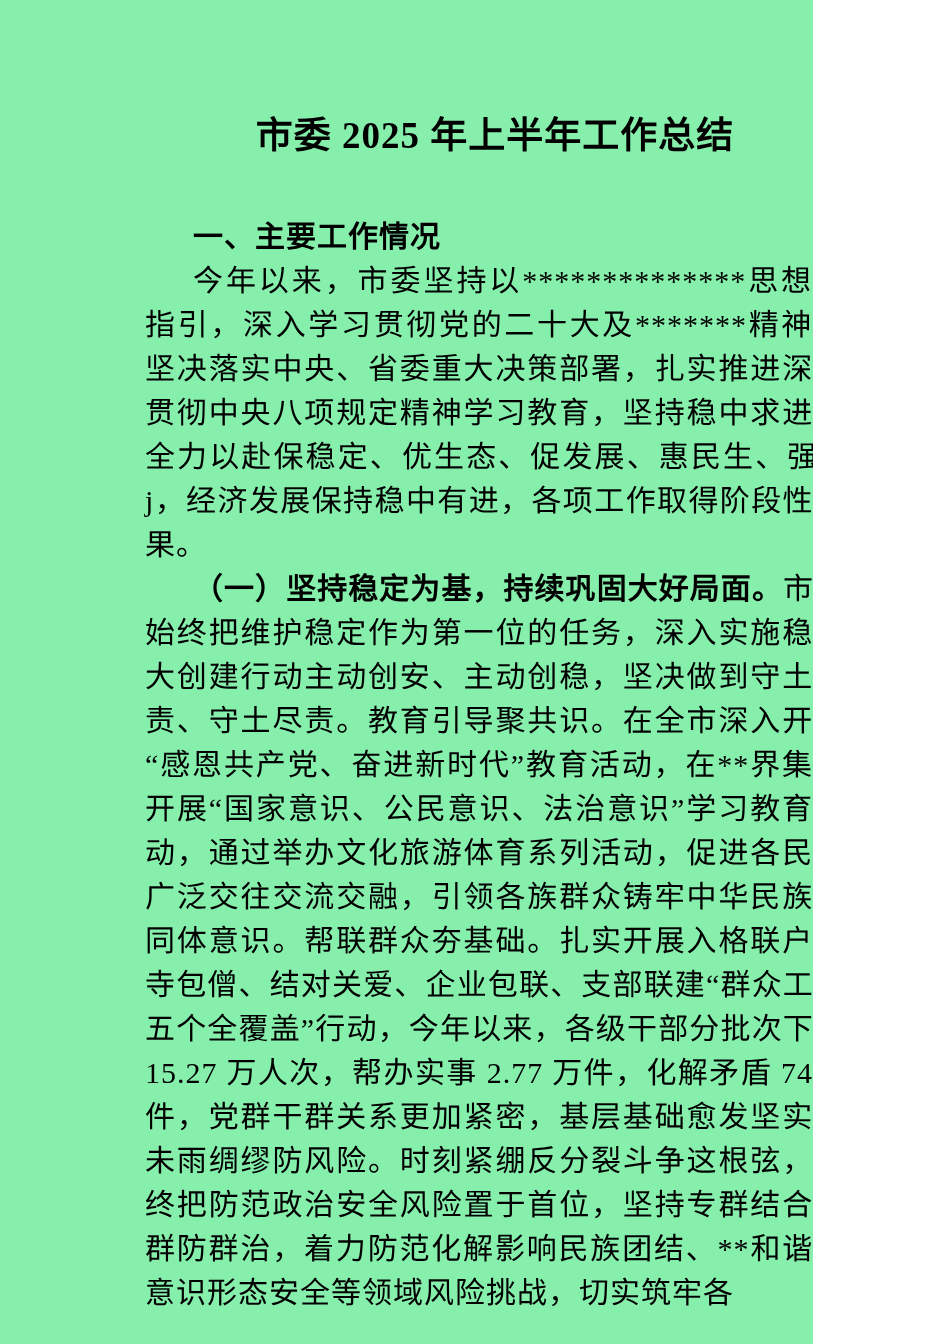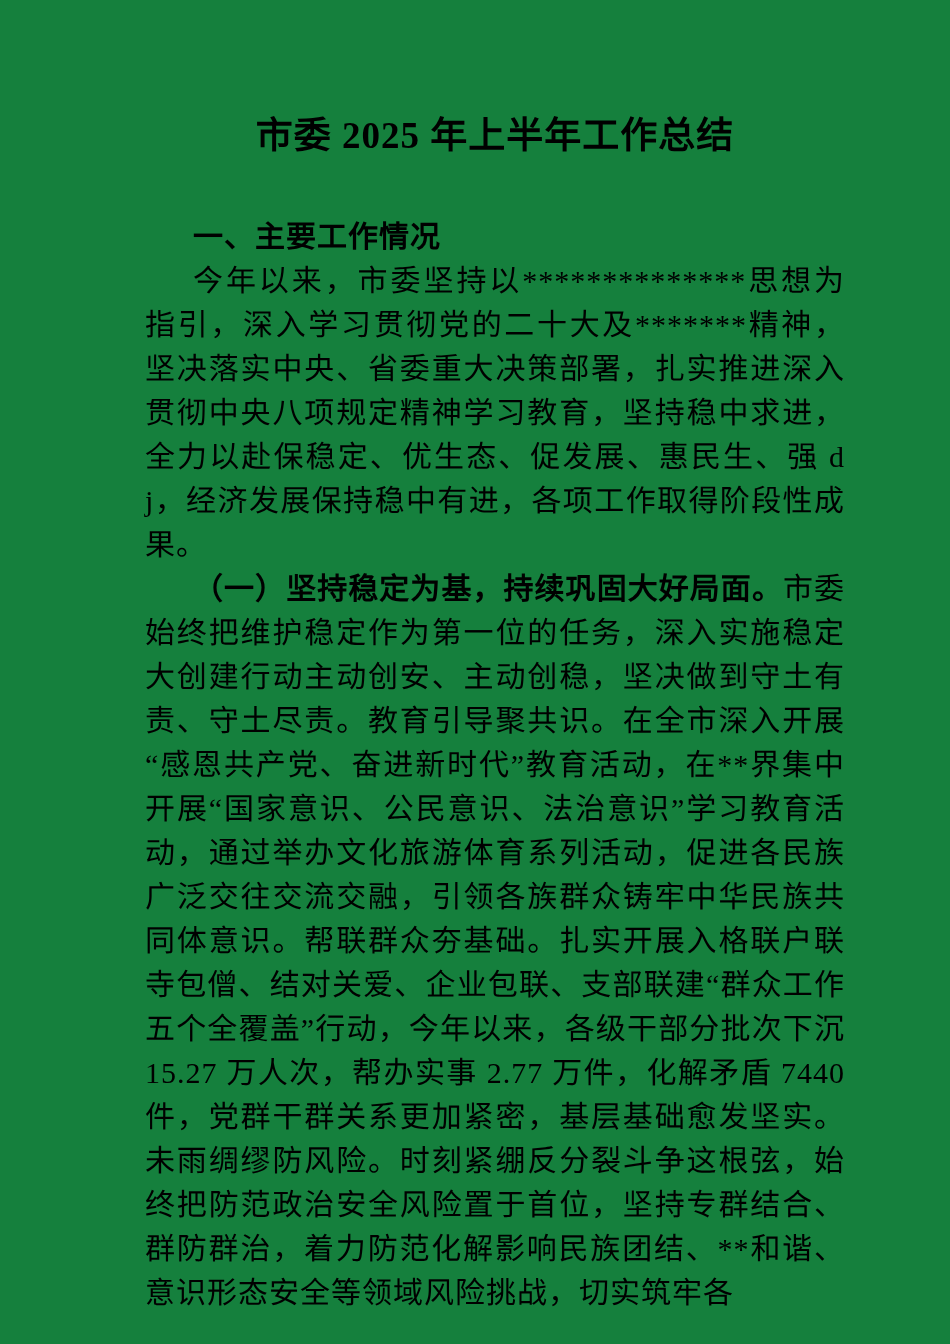--- a/index.html
+++ b/index.html
@@ -2,23 +2,23 @@
 <html lang="zh-CN"><head>
 <meta charset="utf-8">
 <style>
   html, body {
     margin: 0;
     padding: 0;
     background: #ffffff;
   }
   .page {
     position: relative;
-    width: 950px;
+    width: 813px;
     height: 1344px;
-    background: #15803d;
+    background: #86efac;
     color: #000000;
     overflow: hidden;
     font-family: "Liberation Serif", "DejaVu Serif", serif;
   }
   .content {
     position: absolute;
     left: 145px;
     top: 110px;
     width: 700px;
   }

